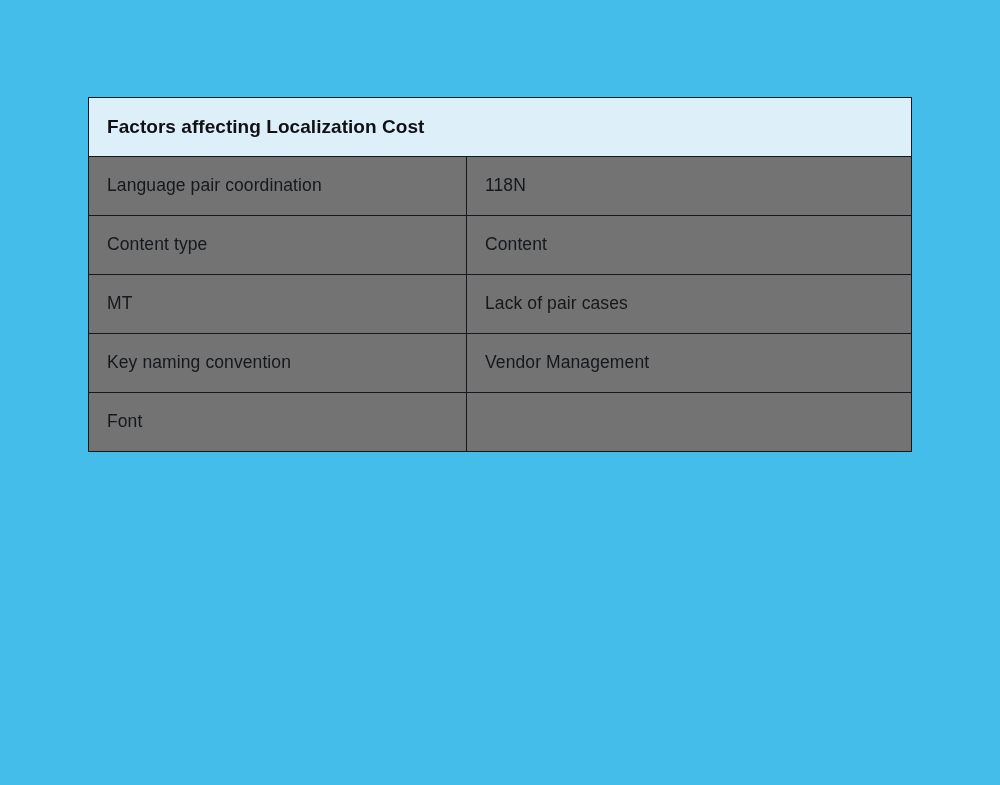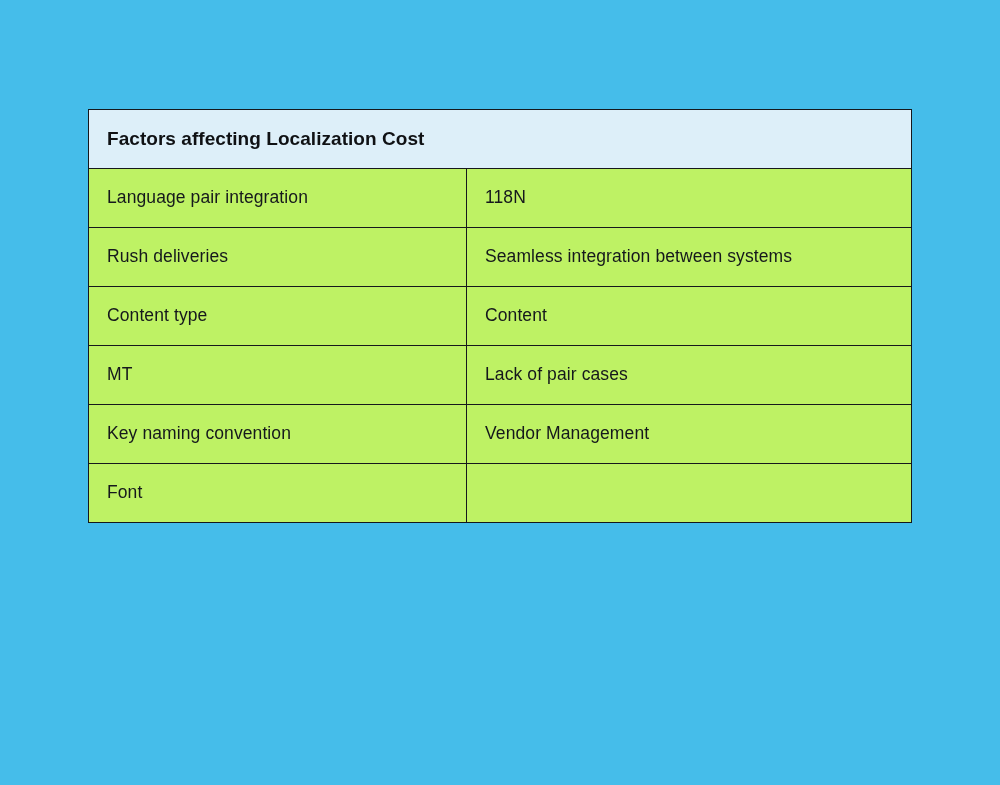--- a/index.html
+++ b/index.html
@@ -27,23 +27,22 @@
     position: absolute;
     left: 88px;
     top: 97px;
     width: 823px;
   }
 
   table.factors-table {
     width: 823px;
     border-collapse: collapse;
     table-layout: fixed;
-    background: #bef264;
+    background: #737373;
     border: 1.6px solid #15181c;
-    margin-top: 12px;
   }
 
   table.factors-table td,
   table.factors-table th {
     border: 1.6px solid #15181c;
     height: 59px;
     box-sizing: border-box;
     vertical-align: middle;
     padding: 0 18px;
     font-size: 17.5px;
@@ -83,28 +82,24 @@
         <col class="col-right">
       </colgroup>
       <thead>
         <tr>
           <th class="table-header-cell" colspan="2">Factors affecting Localization Cost</th>
         </tr>
       </thead>
       <tbody>
 
         <tr>
-          <td>Language pair integration</td>
+          <td>Language pair coordination</td>
           <td>118N</td>
         </tr>
 
-        <tr>
-          <td>Rush deliveries</td>
-          <td>Seamless integration between systems</td>
-        </tr>
 
         <tr>
           <td>Content type</td>
           <td>Content</td>
         </tr>
 
 
 
         <tr>
           <td>MT</td>

